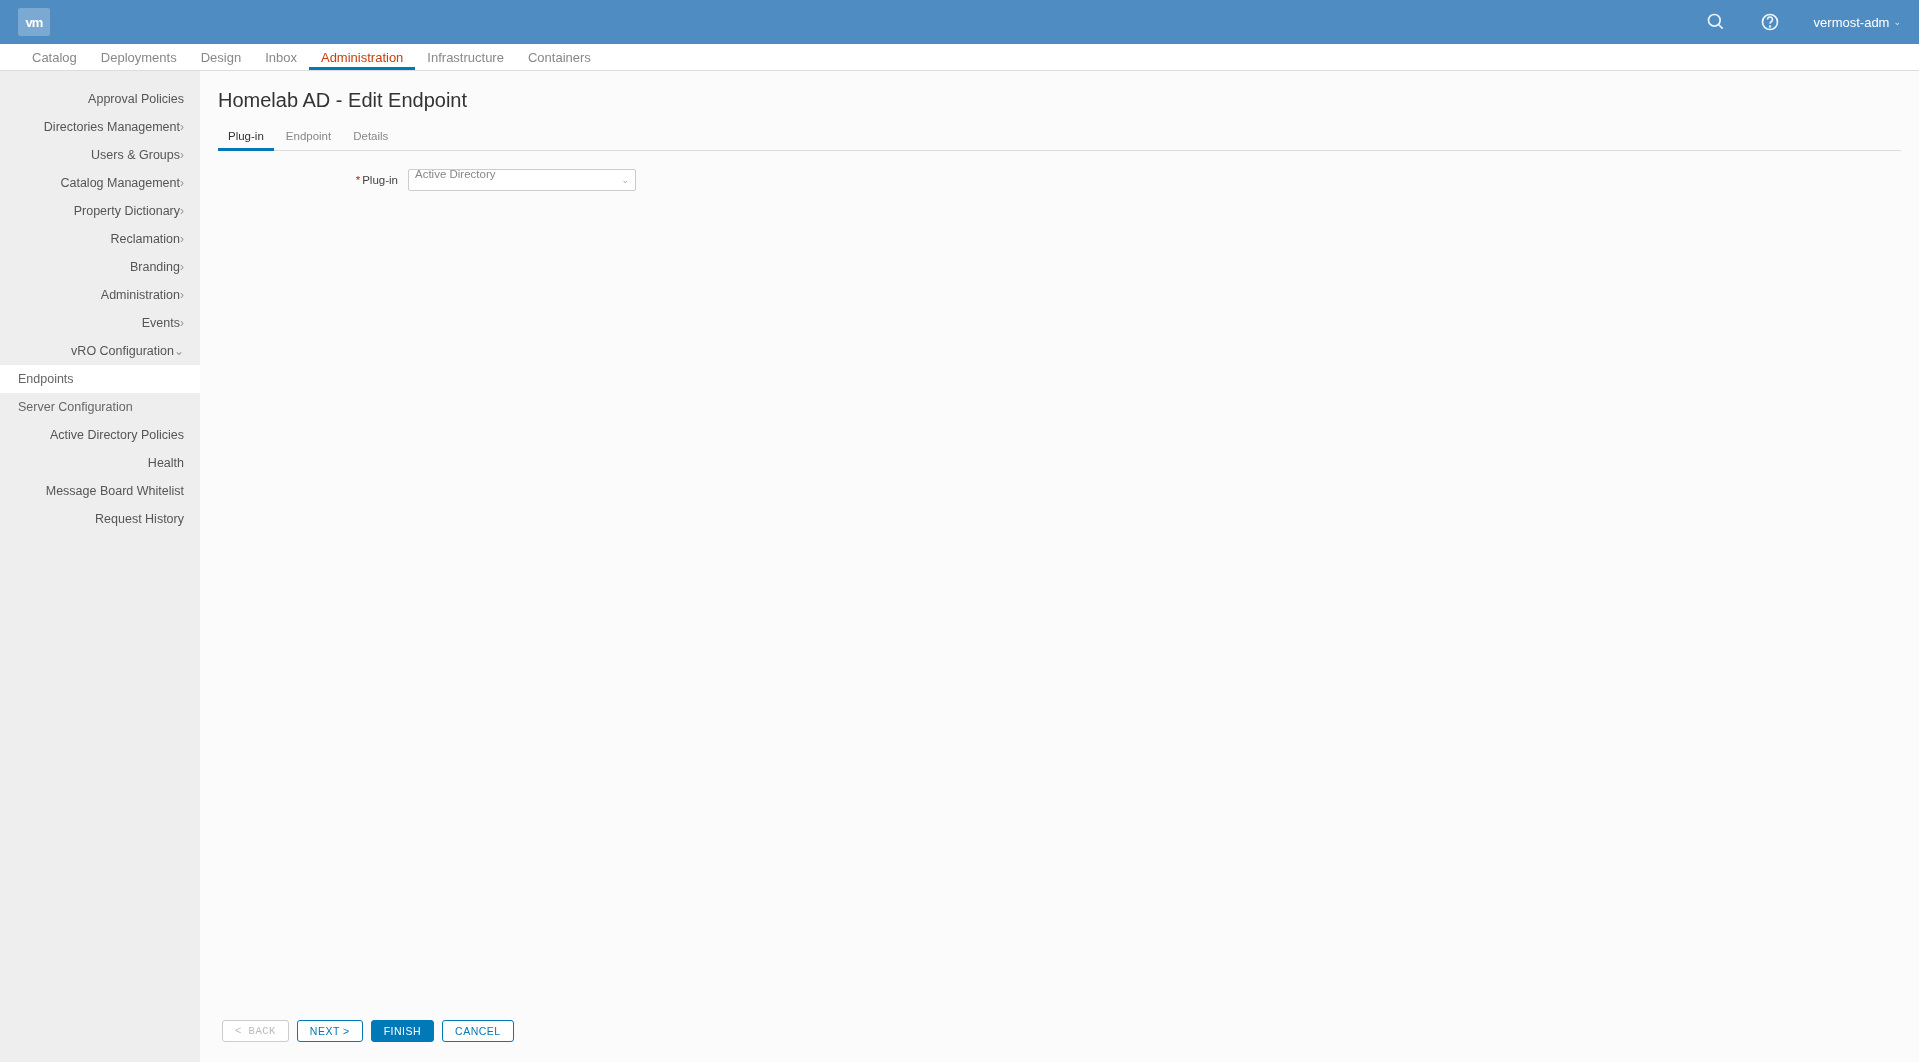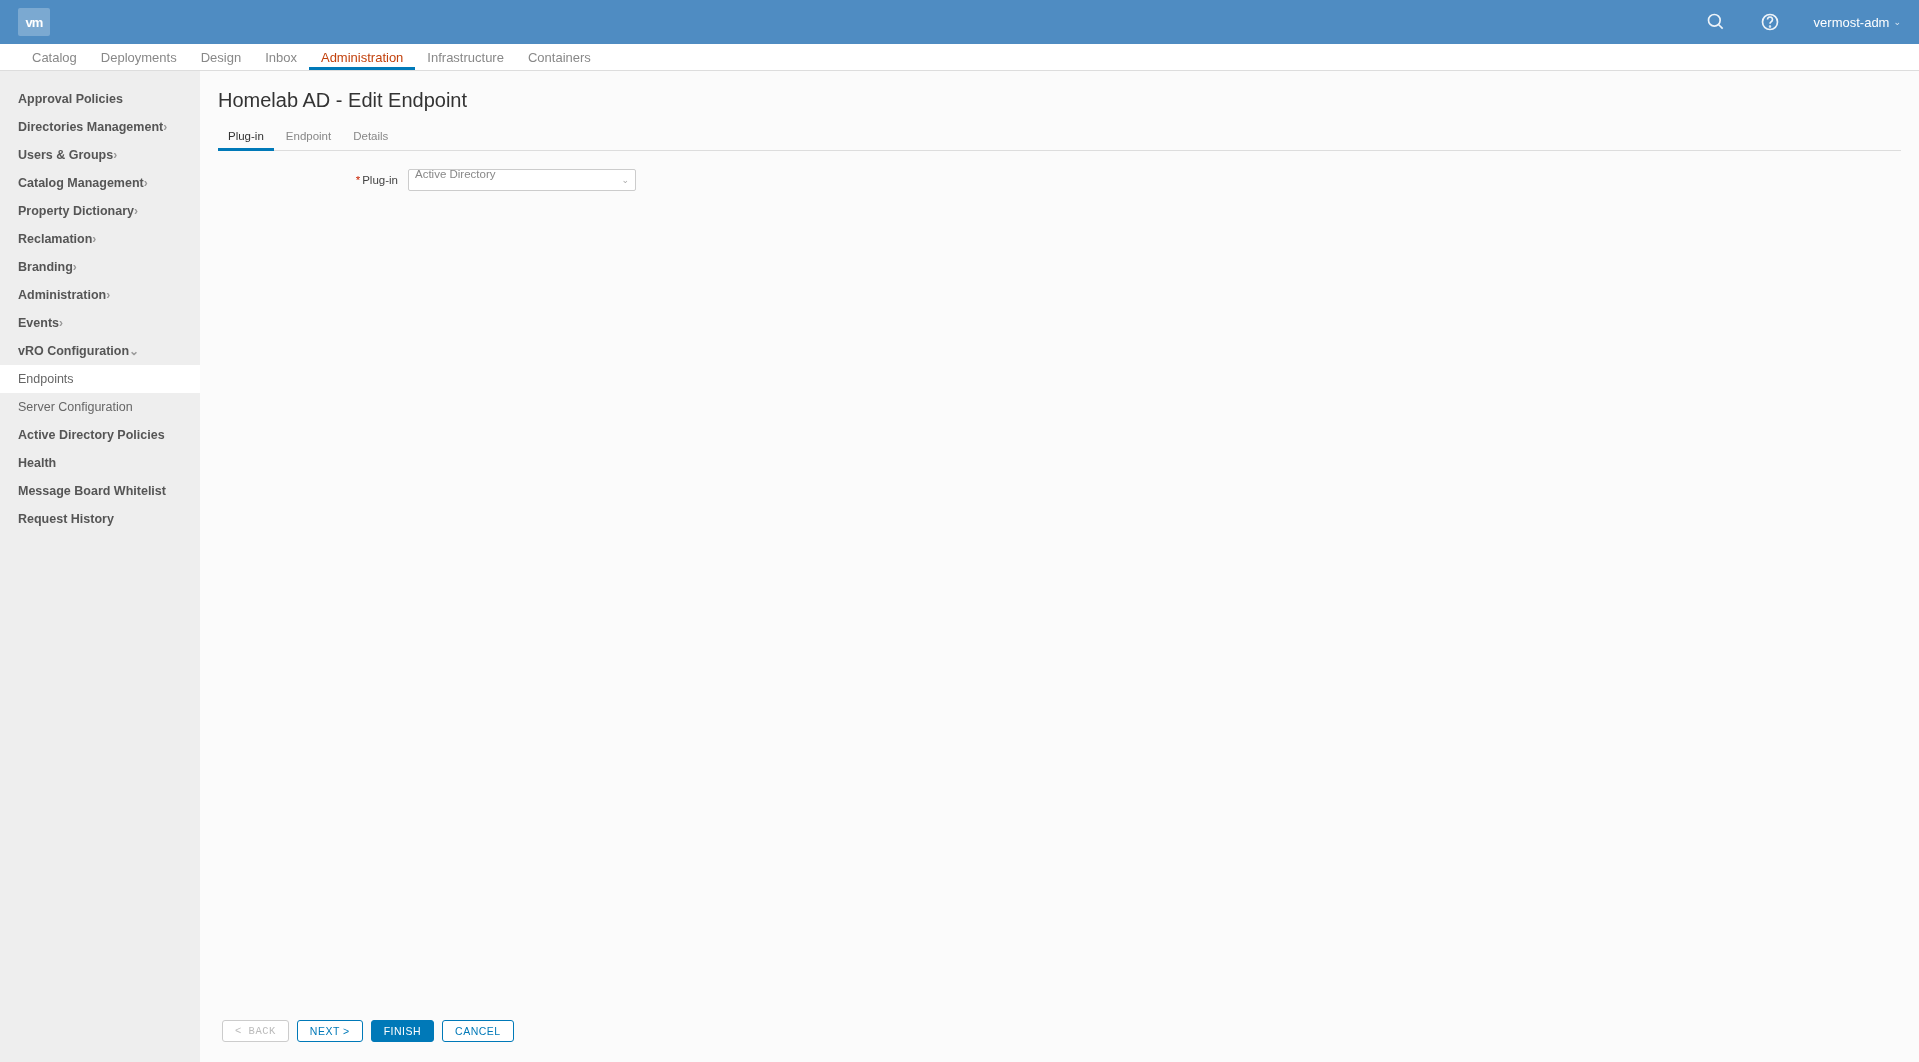--- a/index.html
+++ b/index.html
@@ -17,21 +17,21 @@
     
     .topnav { background: #fff; border-bottom: 1px solid #ddd; height: 27px; display: flex; align-items: stretch; padding-left: 20px; }
     .topnav-item { padding: 6px 12px 4px; color: #888; font-size: 13px; cursor: pointer; border-bottom: 3px solid transparent; }
     .topnav-item.active { color: #c2410c; border-bottom-color: #0079b8; font-weight: 500; }
 
     
     .layout { display: flex; height: calc(100vh - 71px); }
 
     
     .sidebar { width: 200px; background: #eeeeee; padding-top: 14px; overflow-y: auto; flex-shrink: 0; }
-    .side-item { display: flex; align-items: center; justify-content: flex-start; padding: 7px 16px 7px 18px; color: #555; font-weight: bold; font-size: 12.5px; cursor: pointer; }
+    .side-item { display: flex; align-items: center; justify-content: flex-end; padding: 7px 16px 7px 18px; color: #555; font-weight: normal; font-size: 12.5px; cursor: pointer; }
     .side-item .chev { color: #999; font-size: 12px; }
     .side-sub { padding: 7px 16px 7px 18px; color: #666; font-size: 12.5px; cursor: pointer; }
     .side-sub.active { background: #fff; }
 
     
     .main { flex: 1; background: #fbfbfb; padding: 18px 18px 10px; display: flex; flex-direction: column; position: relative; }
     .page-title { font-size: 20px; color: #333; font-weight: 400; margin-bottom: 14px; }
 
     .subtabs { display: flex; gap: 2px; border-bottom: 1px solid #ddd; }
     .subtab { padding: 4px 10px 6px; font-size: 11.5px; color: #888; cursor: pointer; border-bottom: 3px solid transparent; margin-bottom: -1px; }

